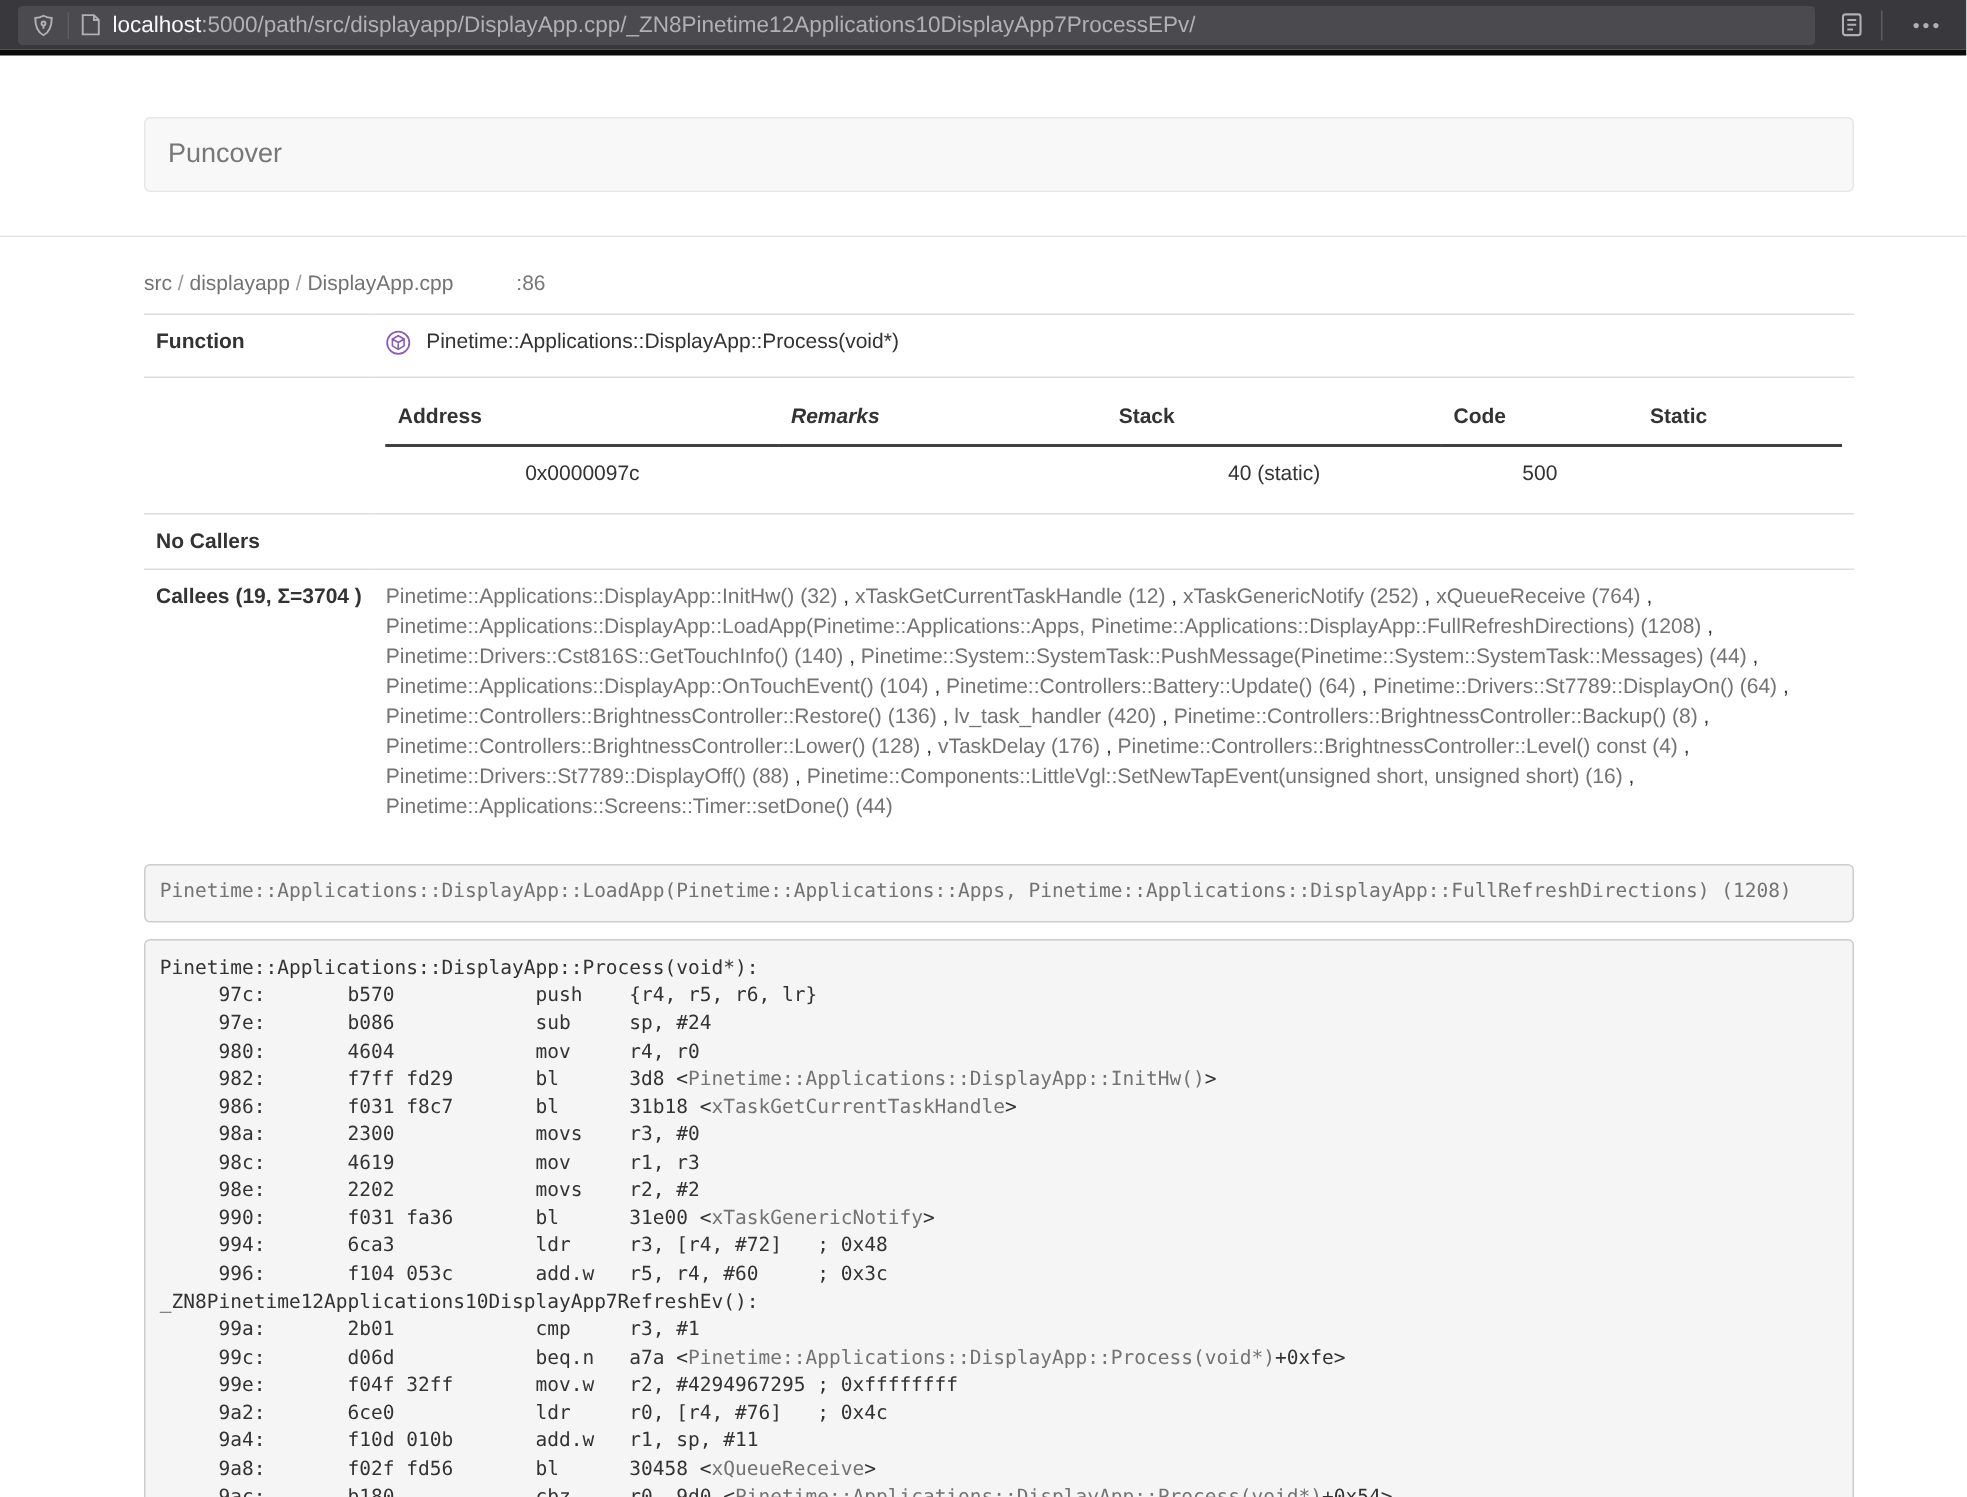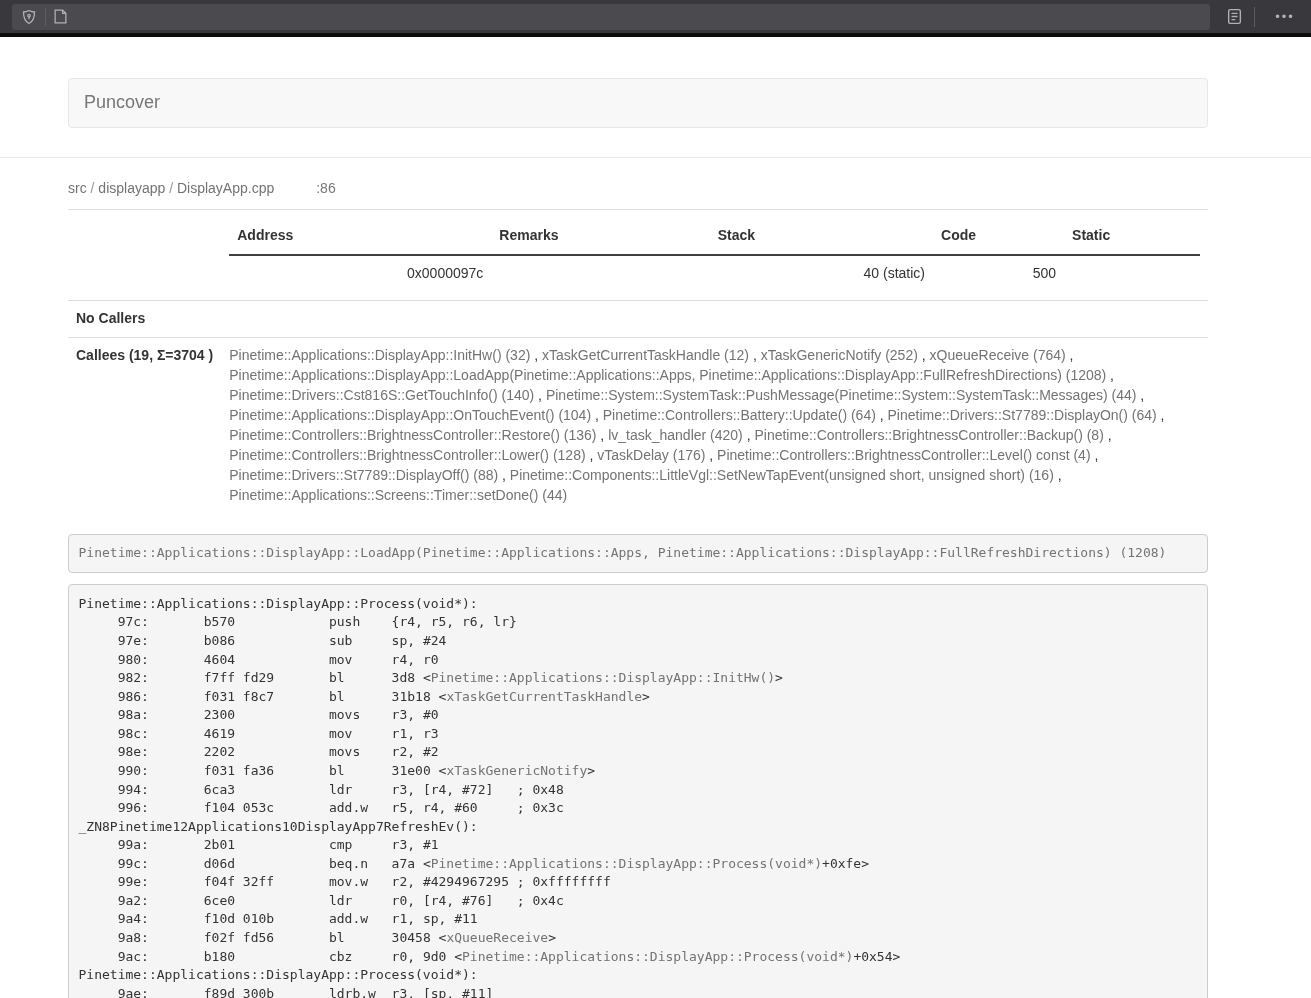--- a/index.html
+++ b/index.html
@@ -12,40 +12,40 @@
   .urlbar svg { flex: 0 0 auto; }
   .u-divider { width: 1px; height: 18px; background: #5c5c61; margin: 0 8px; flex: 0 0 auto; }
   .url-text { font-size: 15px; color: #b1b1b3; overflow: hidden; text-overflow: ellipsis; }
   .url-host { color: #f9f9fa; }
   .tb-btn { background: none; border: 0; padding: 0; margin: 0 0 0 10px; display: flex; align-items: center; justify-content: center; width: 28px; height: 26px; cursor: pointer; }
   .t-divider { width: 1px; height: 20px; background: #5c5c61; margin: 0 6px; }
   .dots { color: #b1b1b3; font-size: 13px; letter-spacing: 2px; }
   .black-strip { height: 4px; background: #0c0c0d; }
 
   
-  .main { width: 1140px; margin-left: 68px; }
+  .main { width: 1140px; margin-left: 96px; }
   .navbar { margin-top: 41px; height: 50px; background: #f8f8f8; border: 1px solid #e7e7e7; border-radius: 4px; display: flex; align-items: center; }
   .brand { font-size: 18px; color: #777; padding: 0 15px; }
   hr.full { border: 0; border-top: 1px solid #e5e5e5; margin: 29px 0 0 0; }
 
   .crumbs { margin-top: 21px; }
   .crumb-sep { color: #999; }
   .crumb-suffix { color: #777; padding-left: 42px; }
   a { color: #737373; text-decoration: none; cursor: pointer; }
 
   table.info { width: 100%; border-collapse: collapse; margin-top: 10px; }
   table.info > tbody > tr > th, table.info > tbody > tr > td { padding: 8px; text-align: left; vertical-align: top; border-top: 1px solid #ddd; }
   th.lbl { width: 150px; white-space: nowrap; font-weight: bold; }
   .fn-name { vertical-align: 2px; }
   .cube { margin-right: 6px; vertical-align: -3px; }
 
   table.inner { width: 100%; border-collapse: collapse; }
   table.inner th { text-align: left; font-weight: bold; padding: 8px; border-bottom: 2px solid #404040; }
-  table.inner td { text-align: right; padding: 8px; }
-  .c1 { width: 27%; } .c2 { width: 22.5%; } .c3 { width: 23%; } .c4 { width: 13.5%; } .c5 { width: 14%; }
+  table.inner td { text-align: center; padding: 8px; }
+  .c1 { width: 27%; } .c2 { width: 22.5%; font-style: italic; } .c3 { width: 23%; } .c4 { width: 13.5%; } .c5 { width: 14%; }
 
   pre { font-family: "DejaVu Sans Mono", "Liberation Mono", monospace; font-size: 13px; line-height: 1.42857;
         background: #f5f5f5; border: 1px solid #ccc; border-radius: 4px; padding: 9.5px;
         white-space: pre; tab-size: 8; -moz-tab-size: 8; color: #333; overflow: hidden; }
   pre.hl { margin: 20px 0 0 0; }
   pre.asm { margin: 11px 0 0 0; }
 </style>
 </head>
 <body>
 
@@ -58,20 +58,21 @@
           <path d="M8 7.9 L8 10.2"></path>
       </svg>
     </span>
     <span class="u-divider"></span>
     <span style="display:flex;margin-right:8px">
       <svg width="13" height="15" viewBox="0 0 12 14" fill="none" stroke="#b1b1b3" stroke-width="1.2">
         <path d="M1 1 H8 L11 4 V13 H1 Z"></path>
           <path d="M8 1 V4 H11"></path>
       </svg>
     </span>
+    <span class="url-text"><span class="url-host">localhost</span><span>:5000/path/src/displayapp/DisplayApp.cpp/_ZN8Pinetime12Applications10DisplayApp7ProcessEPv/</span></span>
   </div>
   <button class="tb-btn">
     <svg width="17" height="17" viewBox="0 0 16 16" fill="none" stroke="#b1b1b3" stroke-width="1.3">
       <rect x="2.5" y="1.5" width="11" height="13" rx="1.5"></rect>
       <path d="M5.2 5 H10.8 M5.2 8 H10.8 M5.2 11 H8.8" stroke-width="1.2"></path>
     </svg>
   </button>
   <span class="t-divider"></span>
   <button class="tb-btn">
       <span class="dots">•••</span>
@@ -87,20 +88,31 @@
 
 <hr class="full">
 
 <div class="main">
   <div class="crumbs">
     <a>src</a><span class="crumb-sep"> / </span><a>displayapp</a><span class="crumb-sep"> / </span><a>DisplayApp.cpp</a><span class="crumb-suffix">:86</span>
   </div>
 
   <table class="info">
     <tbody>
+      <tr>
+        <th class="lbl">Function</th>
+        <td>
+          <span class="cube">
+            <svg width="17" height="17" viewBox="0 0 17 17" fill="none" stroke="#8a5fb0" stroke-width="1.2">
+              <circle cx="8.5" cy="8.5" r="7.4"></circle>
+              <path d="M8.5 3.8 L12.4 6 L12.4 10.6 L8.5 12.9 L4.6 10.6 L4.6 6 Z M4.6 6 L8.5 8.3 L12.4 6 M8.5 8.3 L8.5 12.9" stroke-width="1.1"></path>
+            </svg>
+          </span><span class="fn-name">Pinetime::Applications::DisplayApp::Process(void*)</span>
+        </td>
+      </tr>
       <tr>
         <th class="lbl"></th>
         <td>
           <table class="inner">
             <thead>
               <tr>
                 <th class="c1">Address</th>
                 <th class="c2">Remarks</th>
                 <th class="c3">Stack</th>
                 <th class="c4">Code</th>

